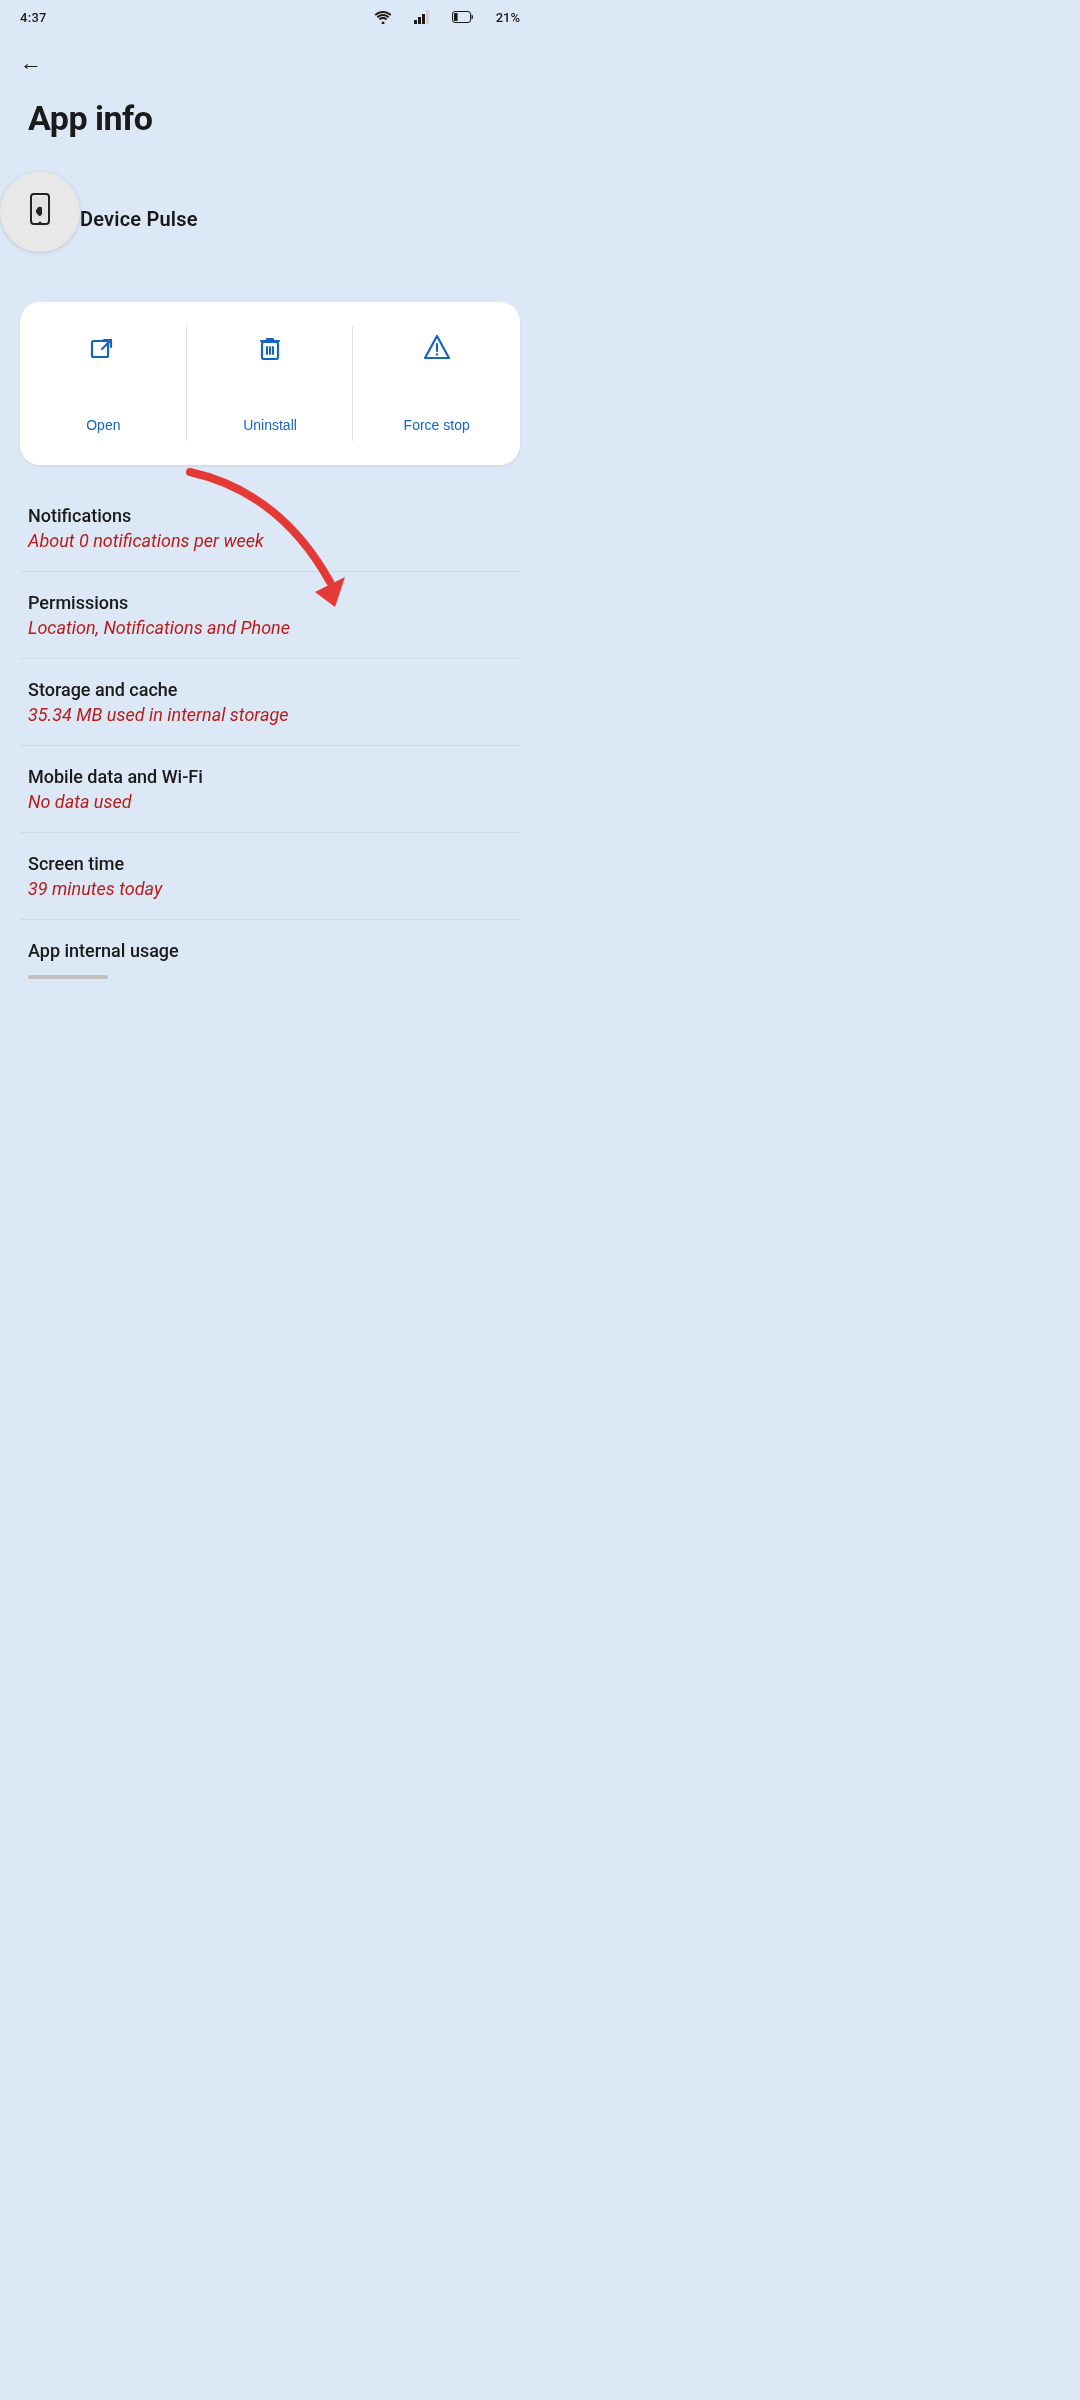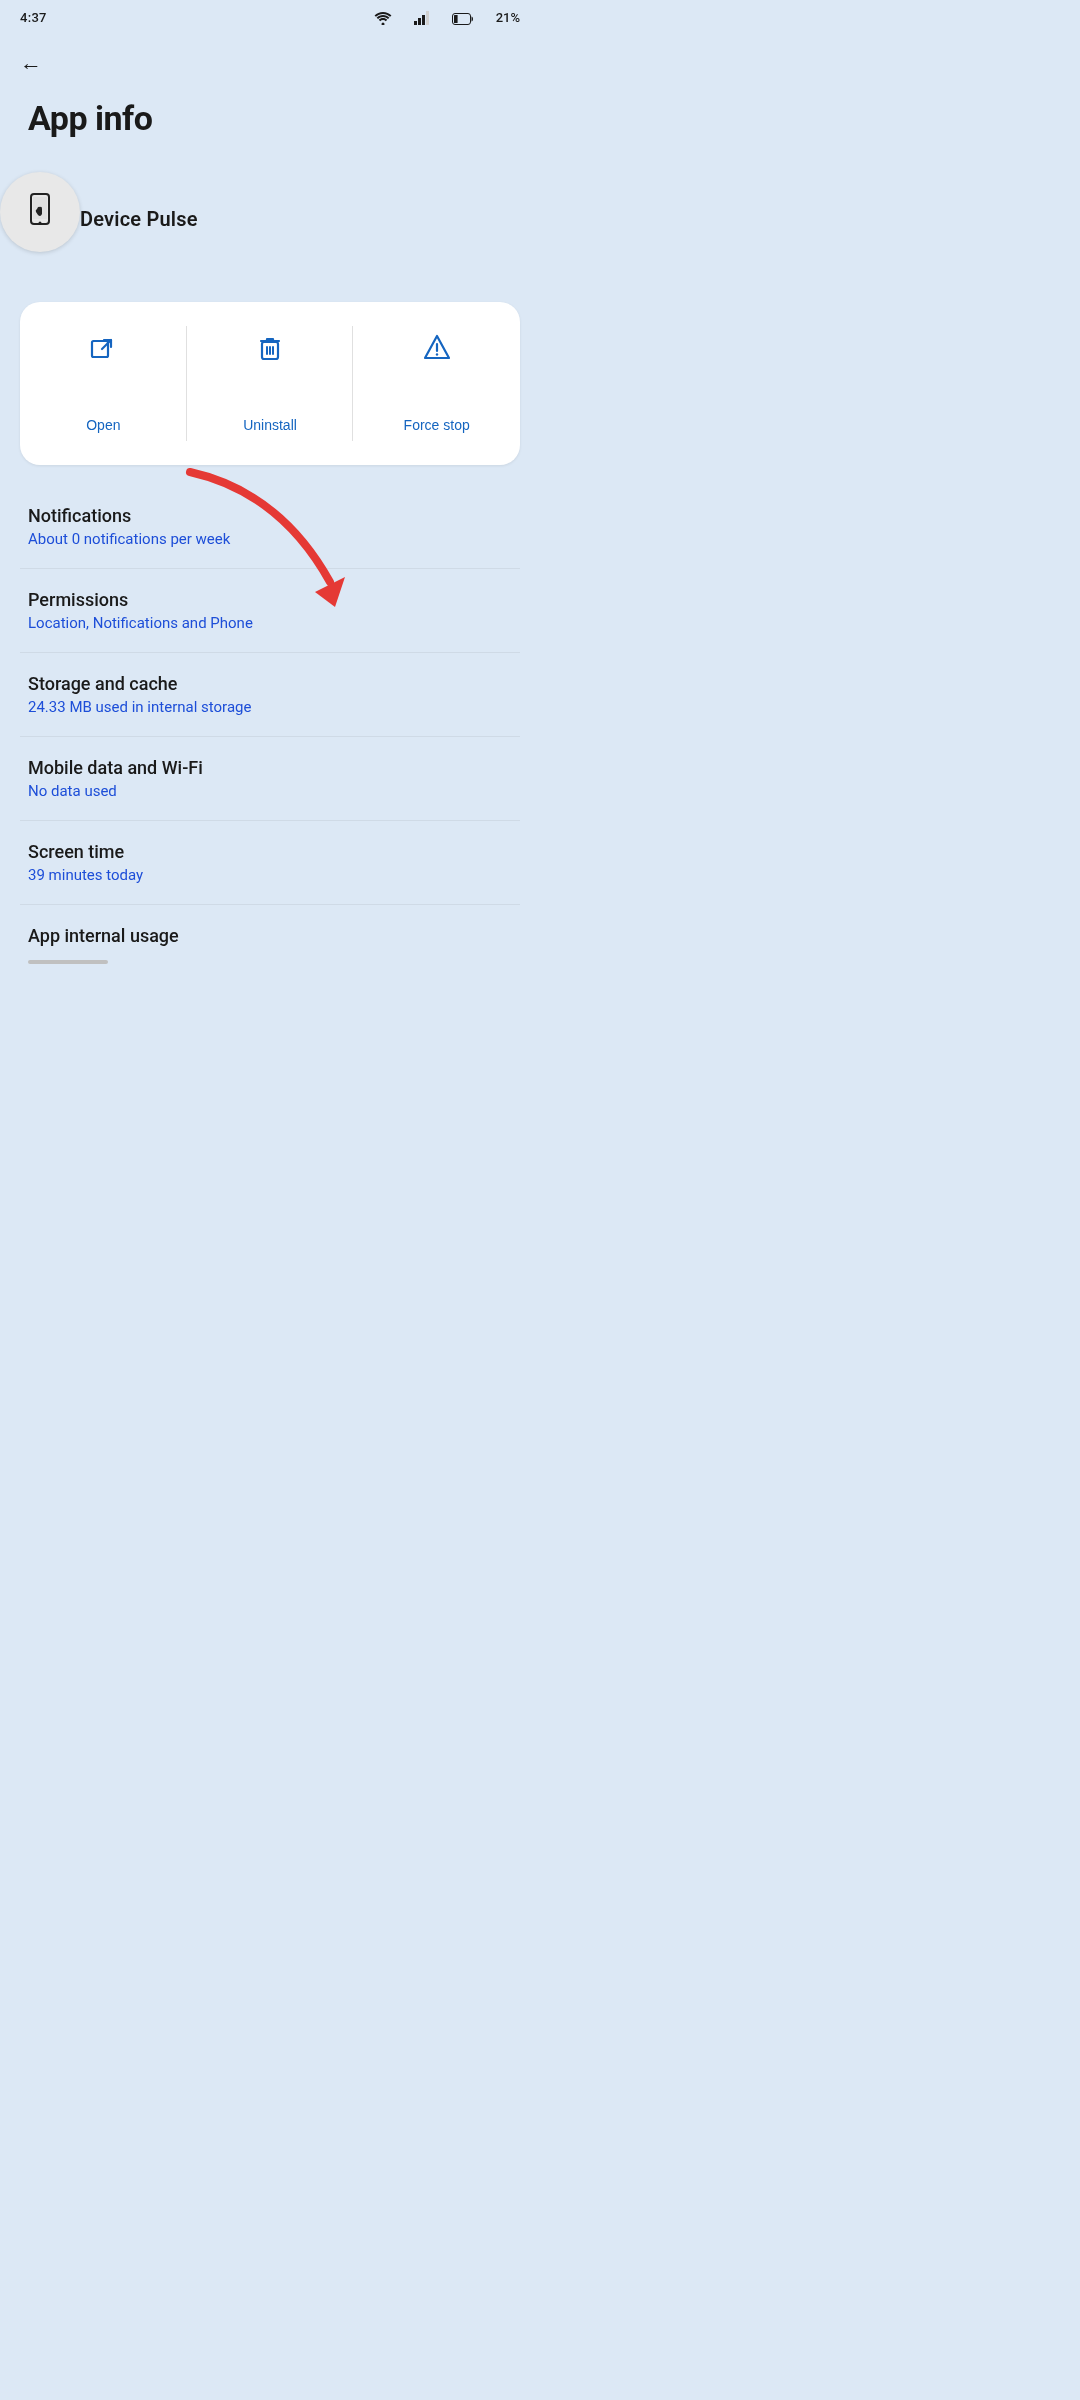--- a/index.html
+++ b/index.html
@@ -25,21 +25,21 @@
 
     .status-left {
       font-size: 13px;
       font-weight: 500;
       color: #1a1a1a;
       letter-spacing: 0.3px;
     }
 
     .status-right {
       display: flex;
-      align-items: flex-end;
+      align-items: center;
       gap: 22px;
       font-size: 13px;
       font-weight: 500;
       color: #1a1a1a;
     }
 
     
     .back-btn {
       padding: 10px 20px 6px 20px;
       cursor: pointer;
@@ -149,22 +149,23 @@
     }
 
     .settings-item-title {
       font-size: 18px;
       font-weight: 500;
       color: #1a1a1a;
       margin-bottom: 4px;
     }
 
     .settings-item-subtitle {
-      font-size: 15px;
-      color: #1d4ed8;
+      font-size: 18px;
+      color: #b91c1c;
+      font-style: italic;
     }
   </style>
 </head>
 <body>
 
 <div class="status-bar">
   <div class="status-left">4:37</div>
   <div class="status-right">
 
     <svg width="18" height="14" viewBox="0 0 18 14" fill="none" xmlns="http://www.w3.org/2000/svg">
@@ -264,21 +265,21 @@
     <div class="settings-item-subtitle">About 0 notifications per week</div>
   </div>
 
   <div class="settings-item">
     <div class="settings-item-title">Permissions</div>
     <div class="settings-item-subtitle">Location, Notifications and Phone</div>
   </div>
 
   <div class="settings-item">
     <div class="settings-item-title">Storage and cache</div>
-    <div class="settings-item-subtitle">24.33 MB used in internal storage</div>
+    <div class="settings-item-subtitle">35.34 MB used in internal storage</div>
   </div>
 
   <div class="settings-item">
     <div class="settings-item-title">Mobile data and Wi-Fi</div>
     <div class="settings-item-subtitle">No data used</div>
   </div>
 
   <div class="settings-item">
     <div class="settings-item-title">Screen time</div>
     <div class="settings-item-subtitle">39 minutes today</div>

